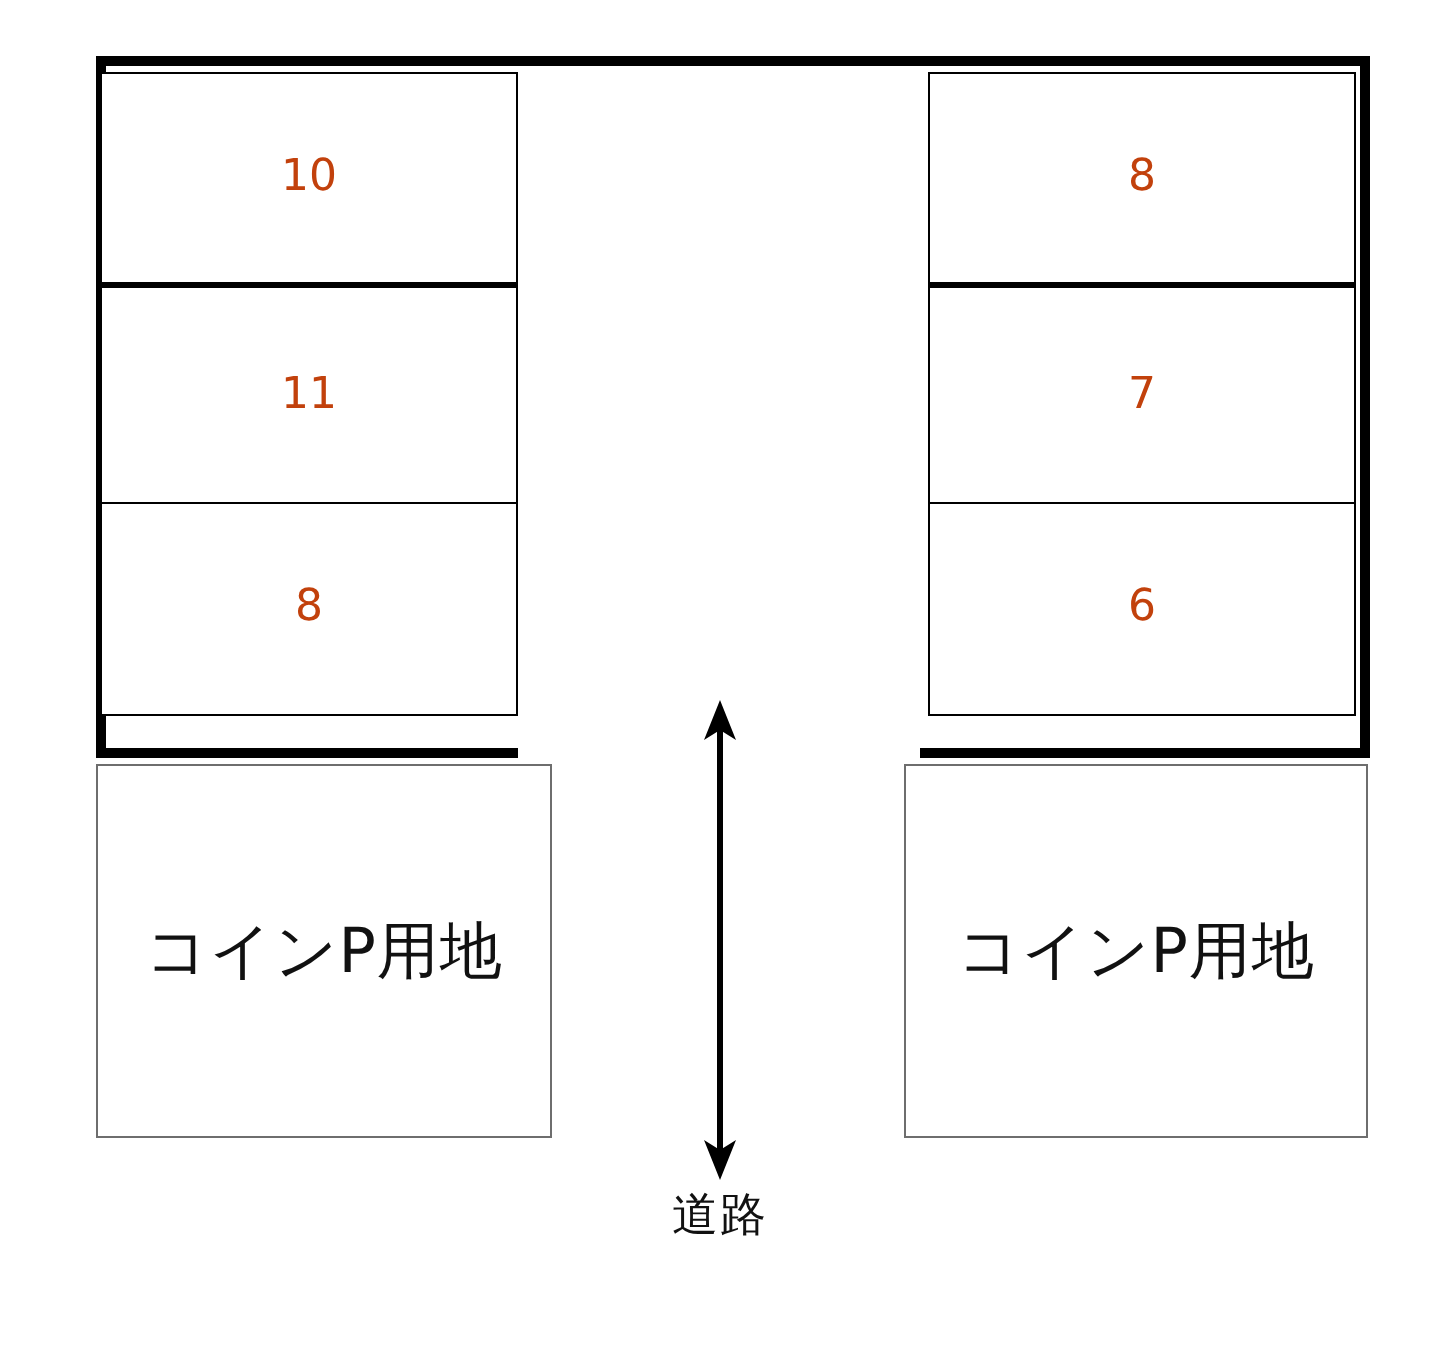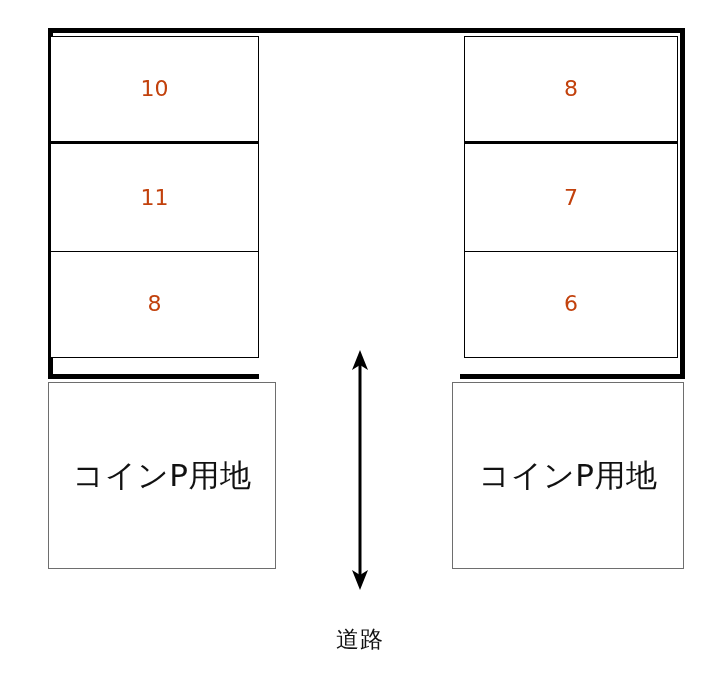--- a/index.html
+++ b/index.html
@@ -88,21 +88,21 @@
   #road-arrow {
     position: absolute;
     left: 336px;
     top: 348px;
     width: 48px;
     height: 244px;
   }
   #road-label {
     position: absolute;
     left: 300px;
-    top: 624px;
+    top: 592px;
     width: 120px;
     text-align: center;
     font-size: 23px;
     color: #111111;
     letter-spacing: 1px;
     font-family: "DejaVu Sans", "Liberation Sans", sans-serif;
   }
 </style>
 </head>
 <body>

